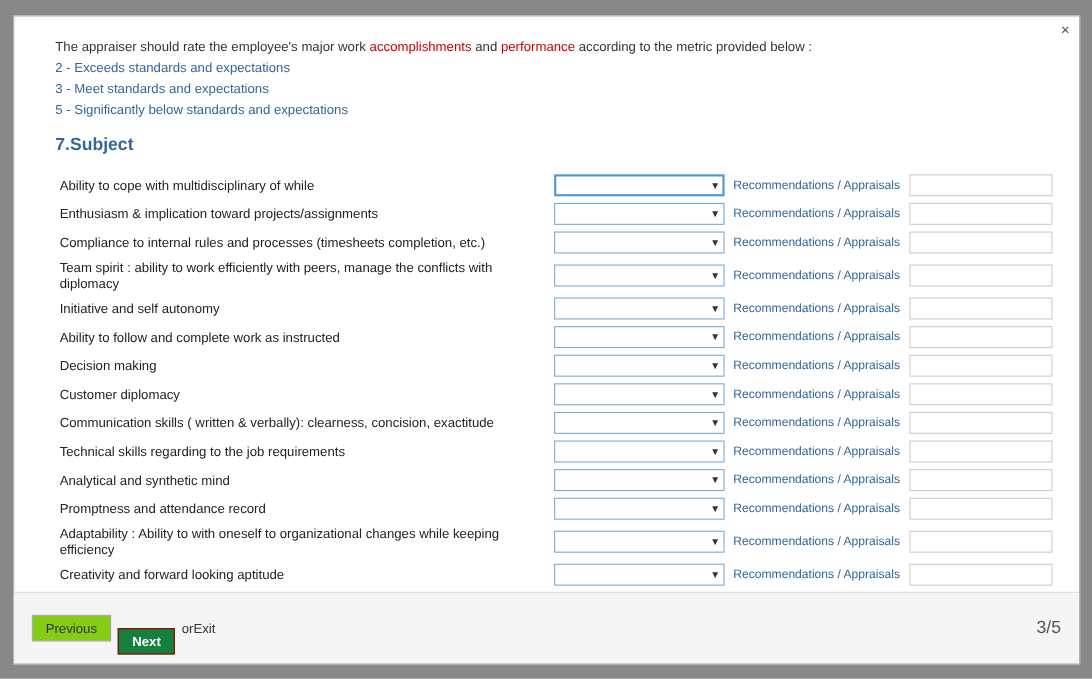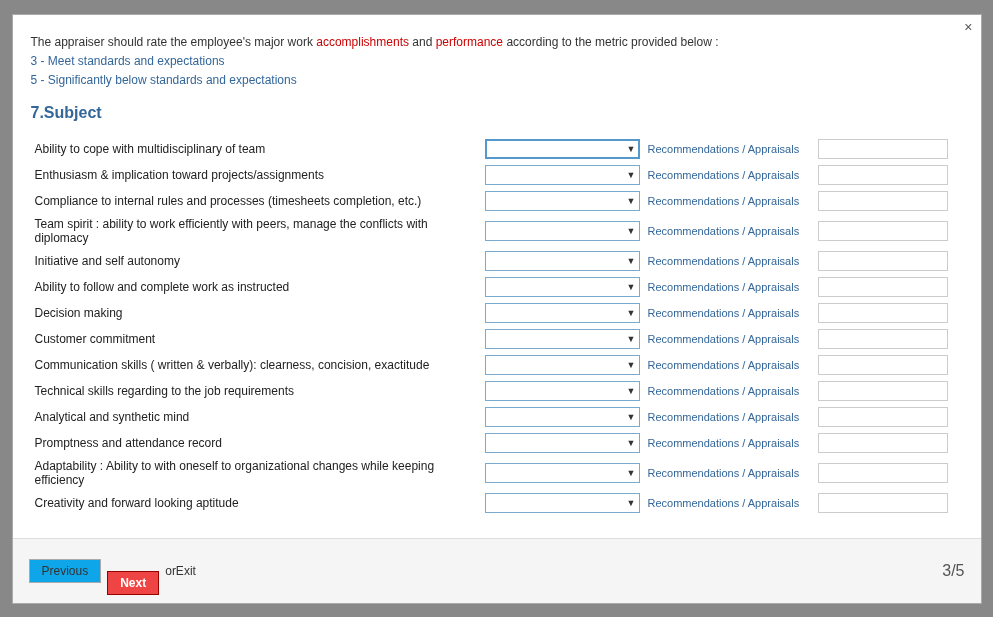--- a/index.html
+++ b/index.html
@@ -29,20 +29,21 @@
       right: 8px;
       font-size: 14px;
       color: #555;
       cursor: pointer;
       z-index: 10;
     }
     .modal-content {
       flex: 1;
       overflow-y: auto;
       padding: 18px 20px 10px 18px;
+      margin-left: 20px;
     }
     .intro-text {
       color: #333;
       font-size: 12px;
       margin-bottom: 14px;
       line-height: 1.6;
     }
     .intro-text .highlight {
       color: #c00;
     }
@@ -120,29 +121,29 @@
       justify-content: space-between;
       background: #f5f5f5;
       min-height: 42px;
     }
     .footer-left {
       display: flex;
       align-items: center;
       gap: 6px;
     }
     .btn-previous {
-      background: #0ea5e9;
+      background: #84cc16;
       border: 1px solid #aaa;
       padding: 4px 12px;
       font-size: 12px;
       cursor: pointer;
       color: #333;
     }
     .btn-next {
-      background: #ef4444;
+      background: #15803d;
       border: 1px solid #900;
       padding: 4px 12px;
       font-size: 12px;
       cursor: pointer;
       color: #fff;
       font-weight: bold;
       margin-top: 24px;
     }
     .or-exit {
       font-size: 12px;
@@ -159,31 +160,32 @@
 </head>
 <body>
 
 <div class="modal">
   <span class="modal-close">×</span>
 
   <div class="modal-content">
     <div class="intro-text">
       <span>The appraiser should rate the employee's major work <span class="highlight">accomplishments</span> and <span class="highlight">performance</span> according to the metric provided below :</span>
       <div id="metrics-list">
+          <div class="metric-item">2 - Exceeds standards and expectations</div>
           <div class="metric-item">3 - Meet standards and expectations</div>
           <div class="metric-item">5 - Significantly below standards and expectations</div>
         </div>
     </div>
 
     <div class="section-title">7.Subject</div>
 
     <table class="criteria-table">
       <tbody id="criteria-body">
           <tr>
-            <td class="criteria-label">Ability to cope with multidisciplinary of team</td>
+            <td class="criteria-label">Ability to cope with multidisciplinary of while</td>
             <td class="criteria-select-cell"><div class="select-wrapper first-row"><select class="criteria-select" style="border: 2px solid rgb(85, 153, 204);"><option value=""></option><option value="1">1</option><option value="2">2</option><option value="3">3</option><option value="4">4</option><option value="5">5</option></select></div></td>
             <td class="rec-label">Recommendations / Appraisals</td>
             <td><input type="text" class="rec-input" style=""></td>
           </tr>
           <tr>
             <td class="criteria-label">Enthusiasm &amp; implication toward projects/assignments</td>
             <td class="criteria-select-cell"><div class="select-wrapper"><select class="criteria-select"><option value=""></option><option value="1">1</option><option value="2">2</option><option value="3">3</option><option value="4">4</option><option value="5">5</option></select></div></td>
             <td class="rec-label">Recommendations / Appraisals</td>
             <td><input type="text" class="rec-input" style=""></td>
           </tr>
@@ -211,21 +213,21 @@
             <td class="rec-label">Recommendations / Appraisals</td>
             <td><input type="text" class="rec-input" style=""></td>
           </tr>
           <tr>
             <td class="criteria-label">Decision making</td>
             <td class="criteria-select-cell"><div class="select-wrapper"><select class="criteria-select"><option value=""></option><option value="1">1</option><option value="2">2</option><option value="3">3</option><option value="4">4</option><option value="5">5</option></select></div></td>
             <td class="rec-label">Recommendations / Appraisals</td>
             <td><input type="text" class="rec-input" style=""></td>
           </tr>
           <tr>
-            <td class="criteria-label">Customer commitment</td>
+            <td class="criteria-label">Customer diplomacy</td>
             <td class="criteria-select-cell"><div class="select-wrapper"><select class="criteria-select"><option value=""></option><option value="1">1</option><option value="2">2</option><option value="3">3</option><option value="4">4</option><option value="5">5</option></select></div></td>
             <td class="rec-label">Recommendations / Appraisals</td>
             <td><input type="text" class="rec-input" style=""></td>
           </tr>
           <tr>
             <td class="criteria-label">Communication skills ( written &amp; verbally): clearness, concision, exactitude</td>
             <td class="criteria-select-cell"><div class="select-wrapper"><select class="criteria-select"><option value=""></option><option value="1">1</option><option value="2">2</option><option value="3">3</option><option value="4">4</option><option value="5">5</option></select></div></td>
             <td class="rec-label">Recommendations / Appraisals</td>
             <td><input type="text" class="rec-input" style=""></td>
           </tr>

